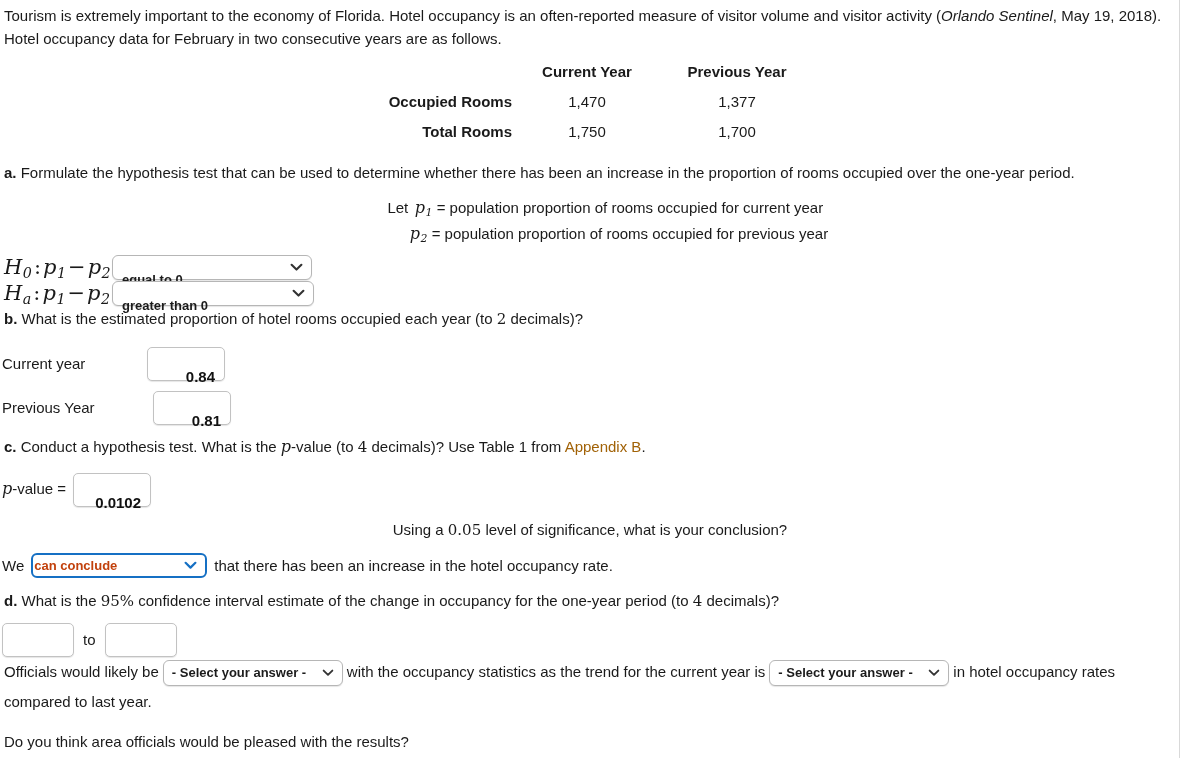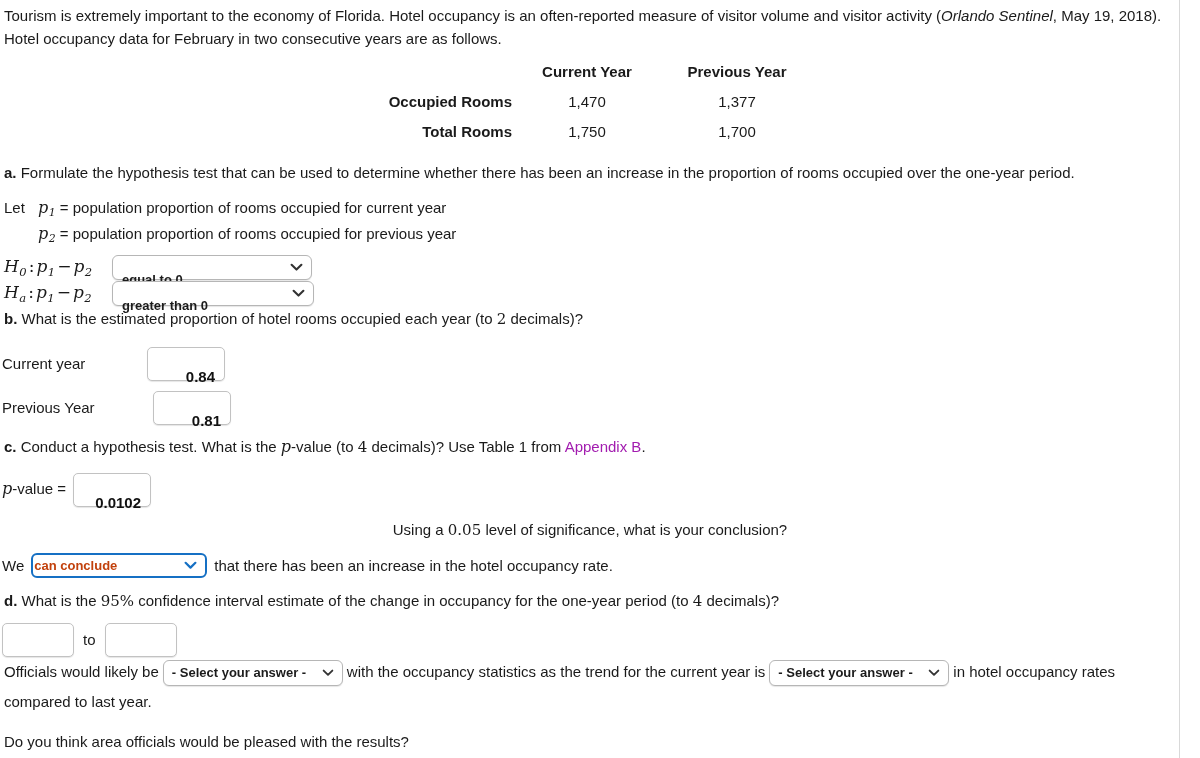--- a/index.html
+++ b/index.html
@@ -161,38 +161,39 @@
     width: 180px;
     height: 26px;
     line-height: 24px;
     padding: 0 24px 0 8px;
   }
 
   
   .sec-a-vars {
     margin: 12px 0 0 0;
     padding-left: 2px;
+    text-align: center;
   }
   .var-line { white-space: nowrap; }
   .var-line .lbl-let { display: inline-block; width: 34px; }
   .var-line .indent { display: inline-block; width: 34px; }
 
   .hyp-block {
     margin-top: 7px;
     padding-left: 2px;
   }
   .hyp-row {
     display: flex;
     align-items: center;
     height: 26px;
   }
   .hyp-row .hyp-math {
     display: inline-block;
     width: 108px;
-    font-size: 17px;
+    font-size: 21px;
   }
 
   .q-line { margin-top: 8px; }
 
   .prop-table {
     margin: 16px 0 0 0;
     border-collapse: separate;
     border-spacing: 0;
   }
   .prop-table td {
@@ -226,21 +227,21 @@
   }
 
   .officials-para {
     margin-top: 12px;
     max-width: 1176px;
     line-height: 2.0;
   }
   .officials-para .sel { margin: 0 4px; }
 
   a.link {
-    color: #a21caf;
+    color: #a16207;
     text-decoration: none;
   }
 
   .bold { font-weight: bold; }
 </style>
 </head>
 <body>
 
 <div class="page">
 

